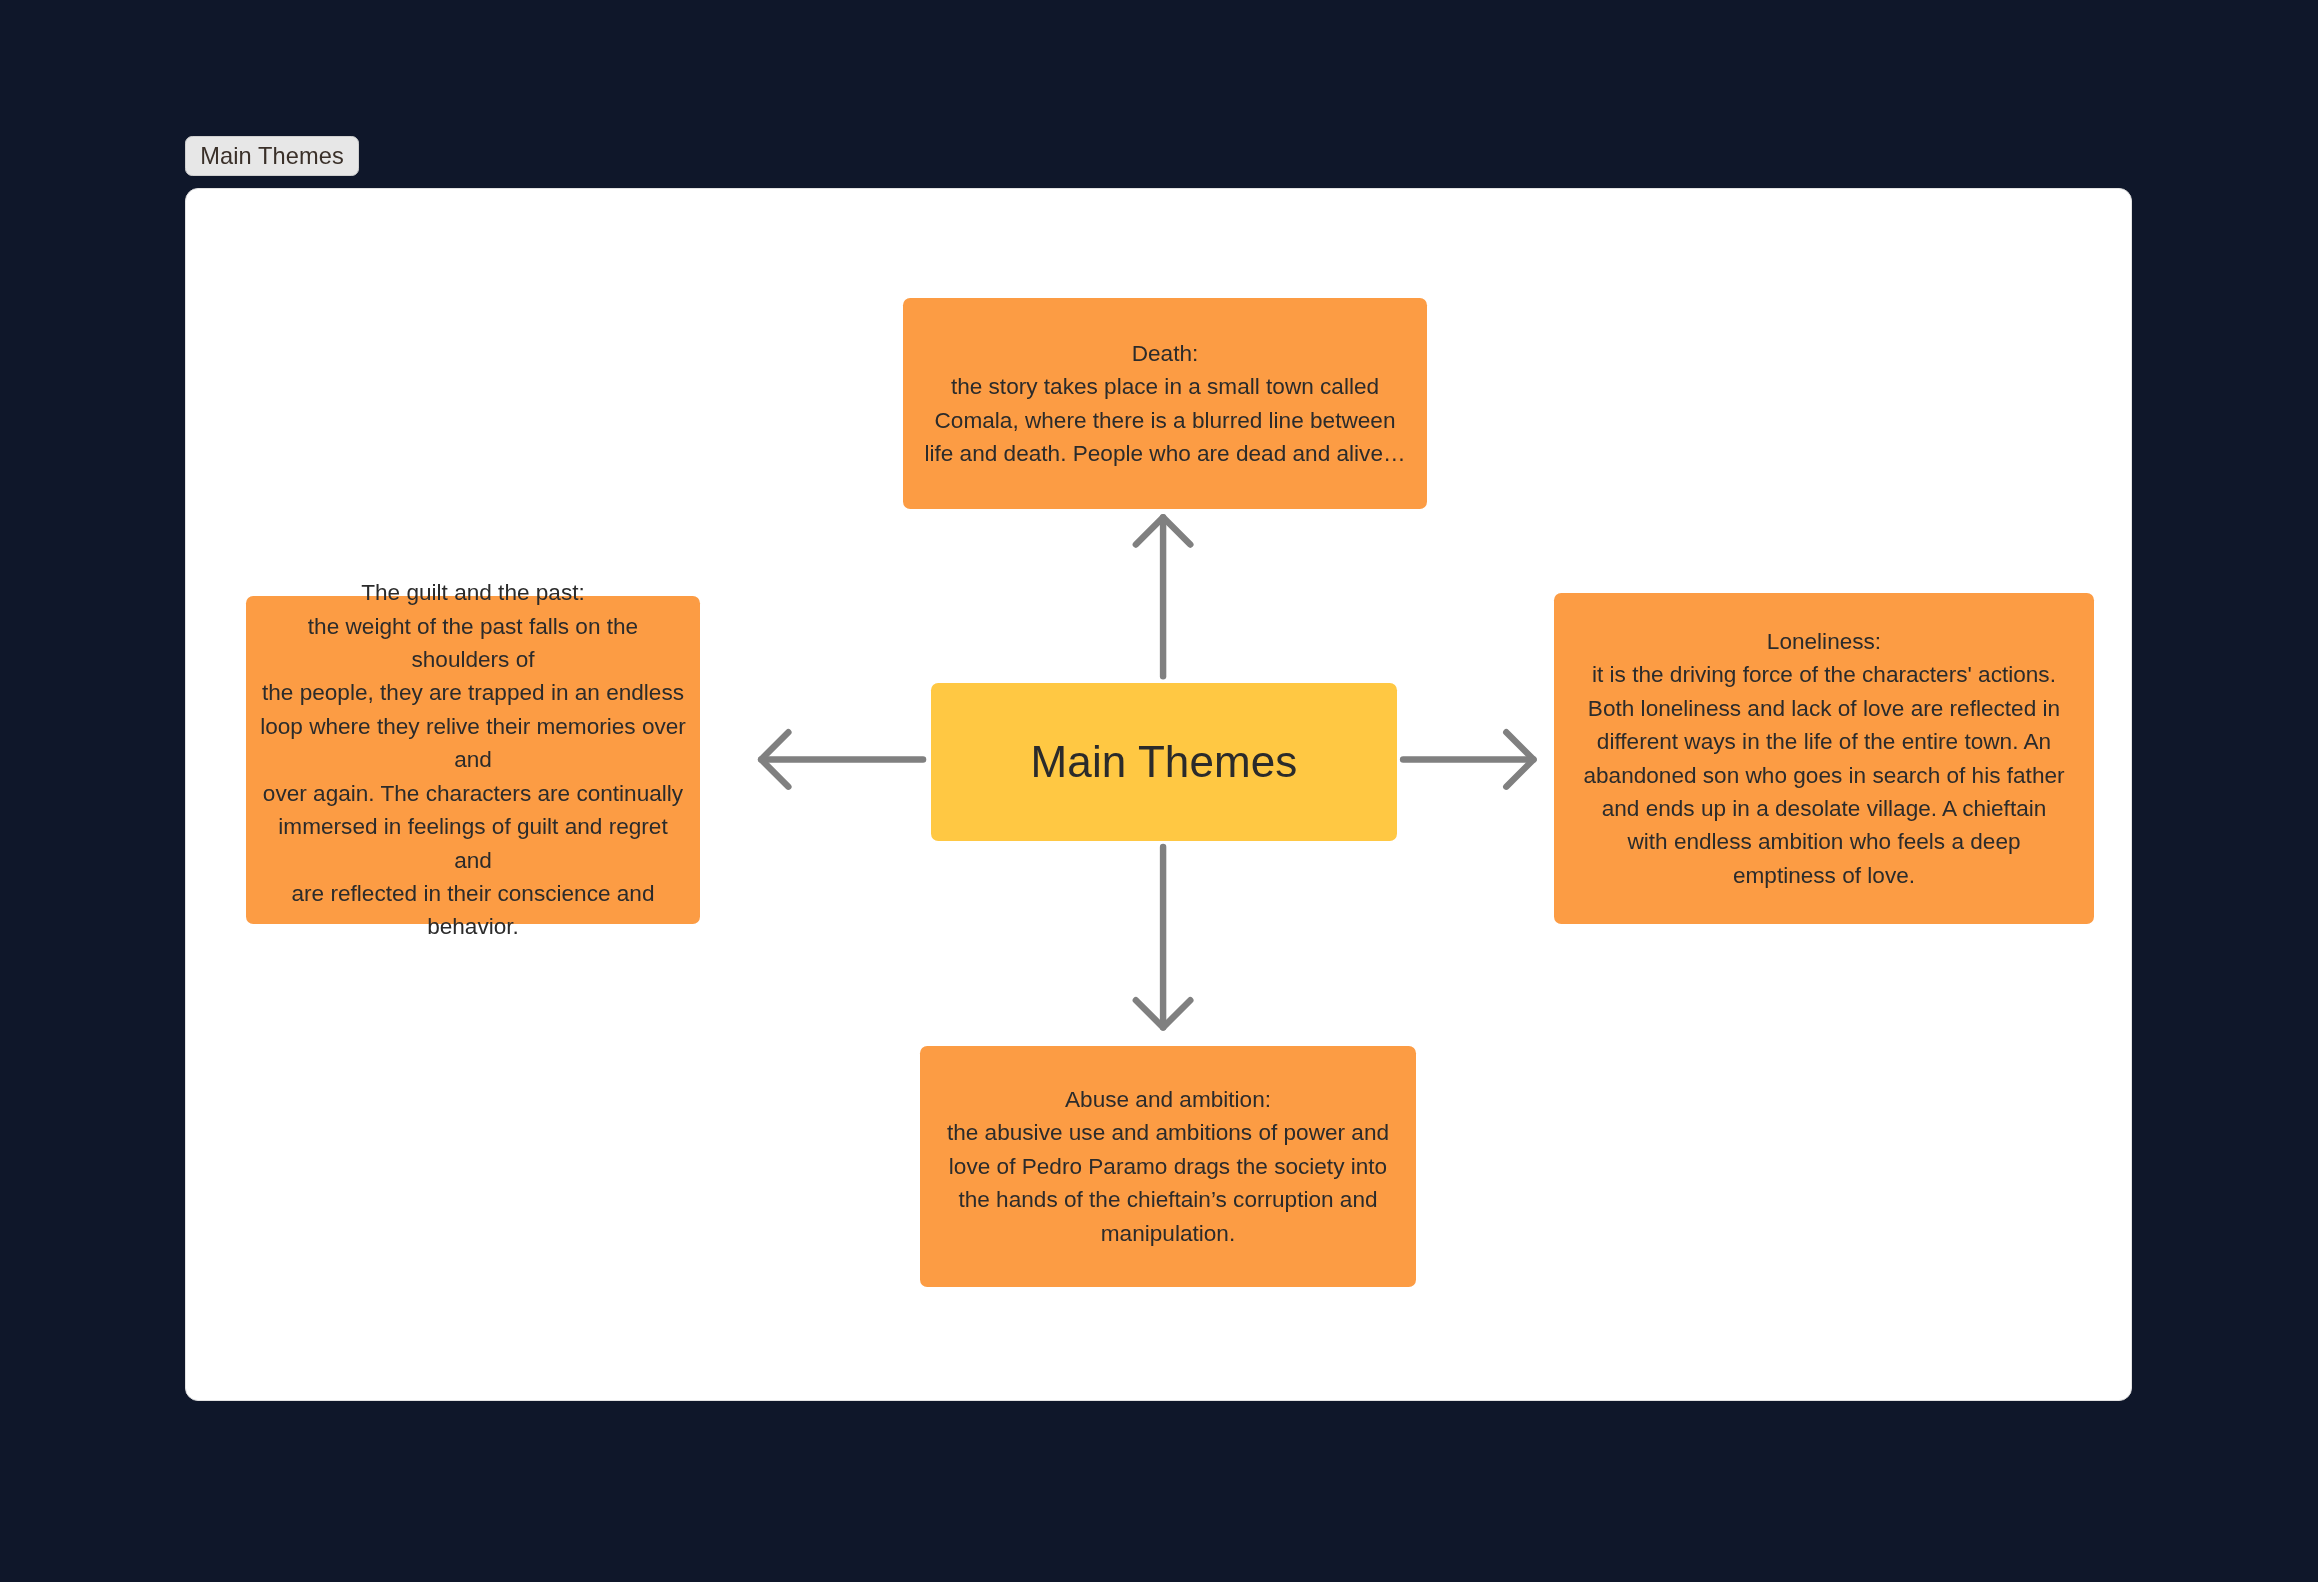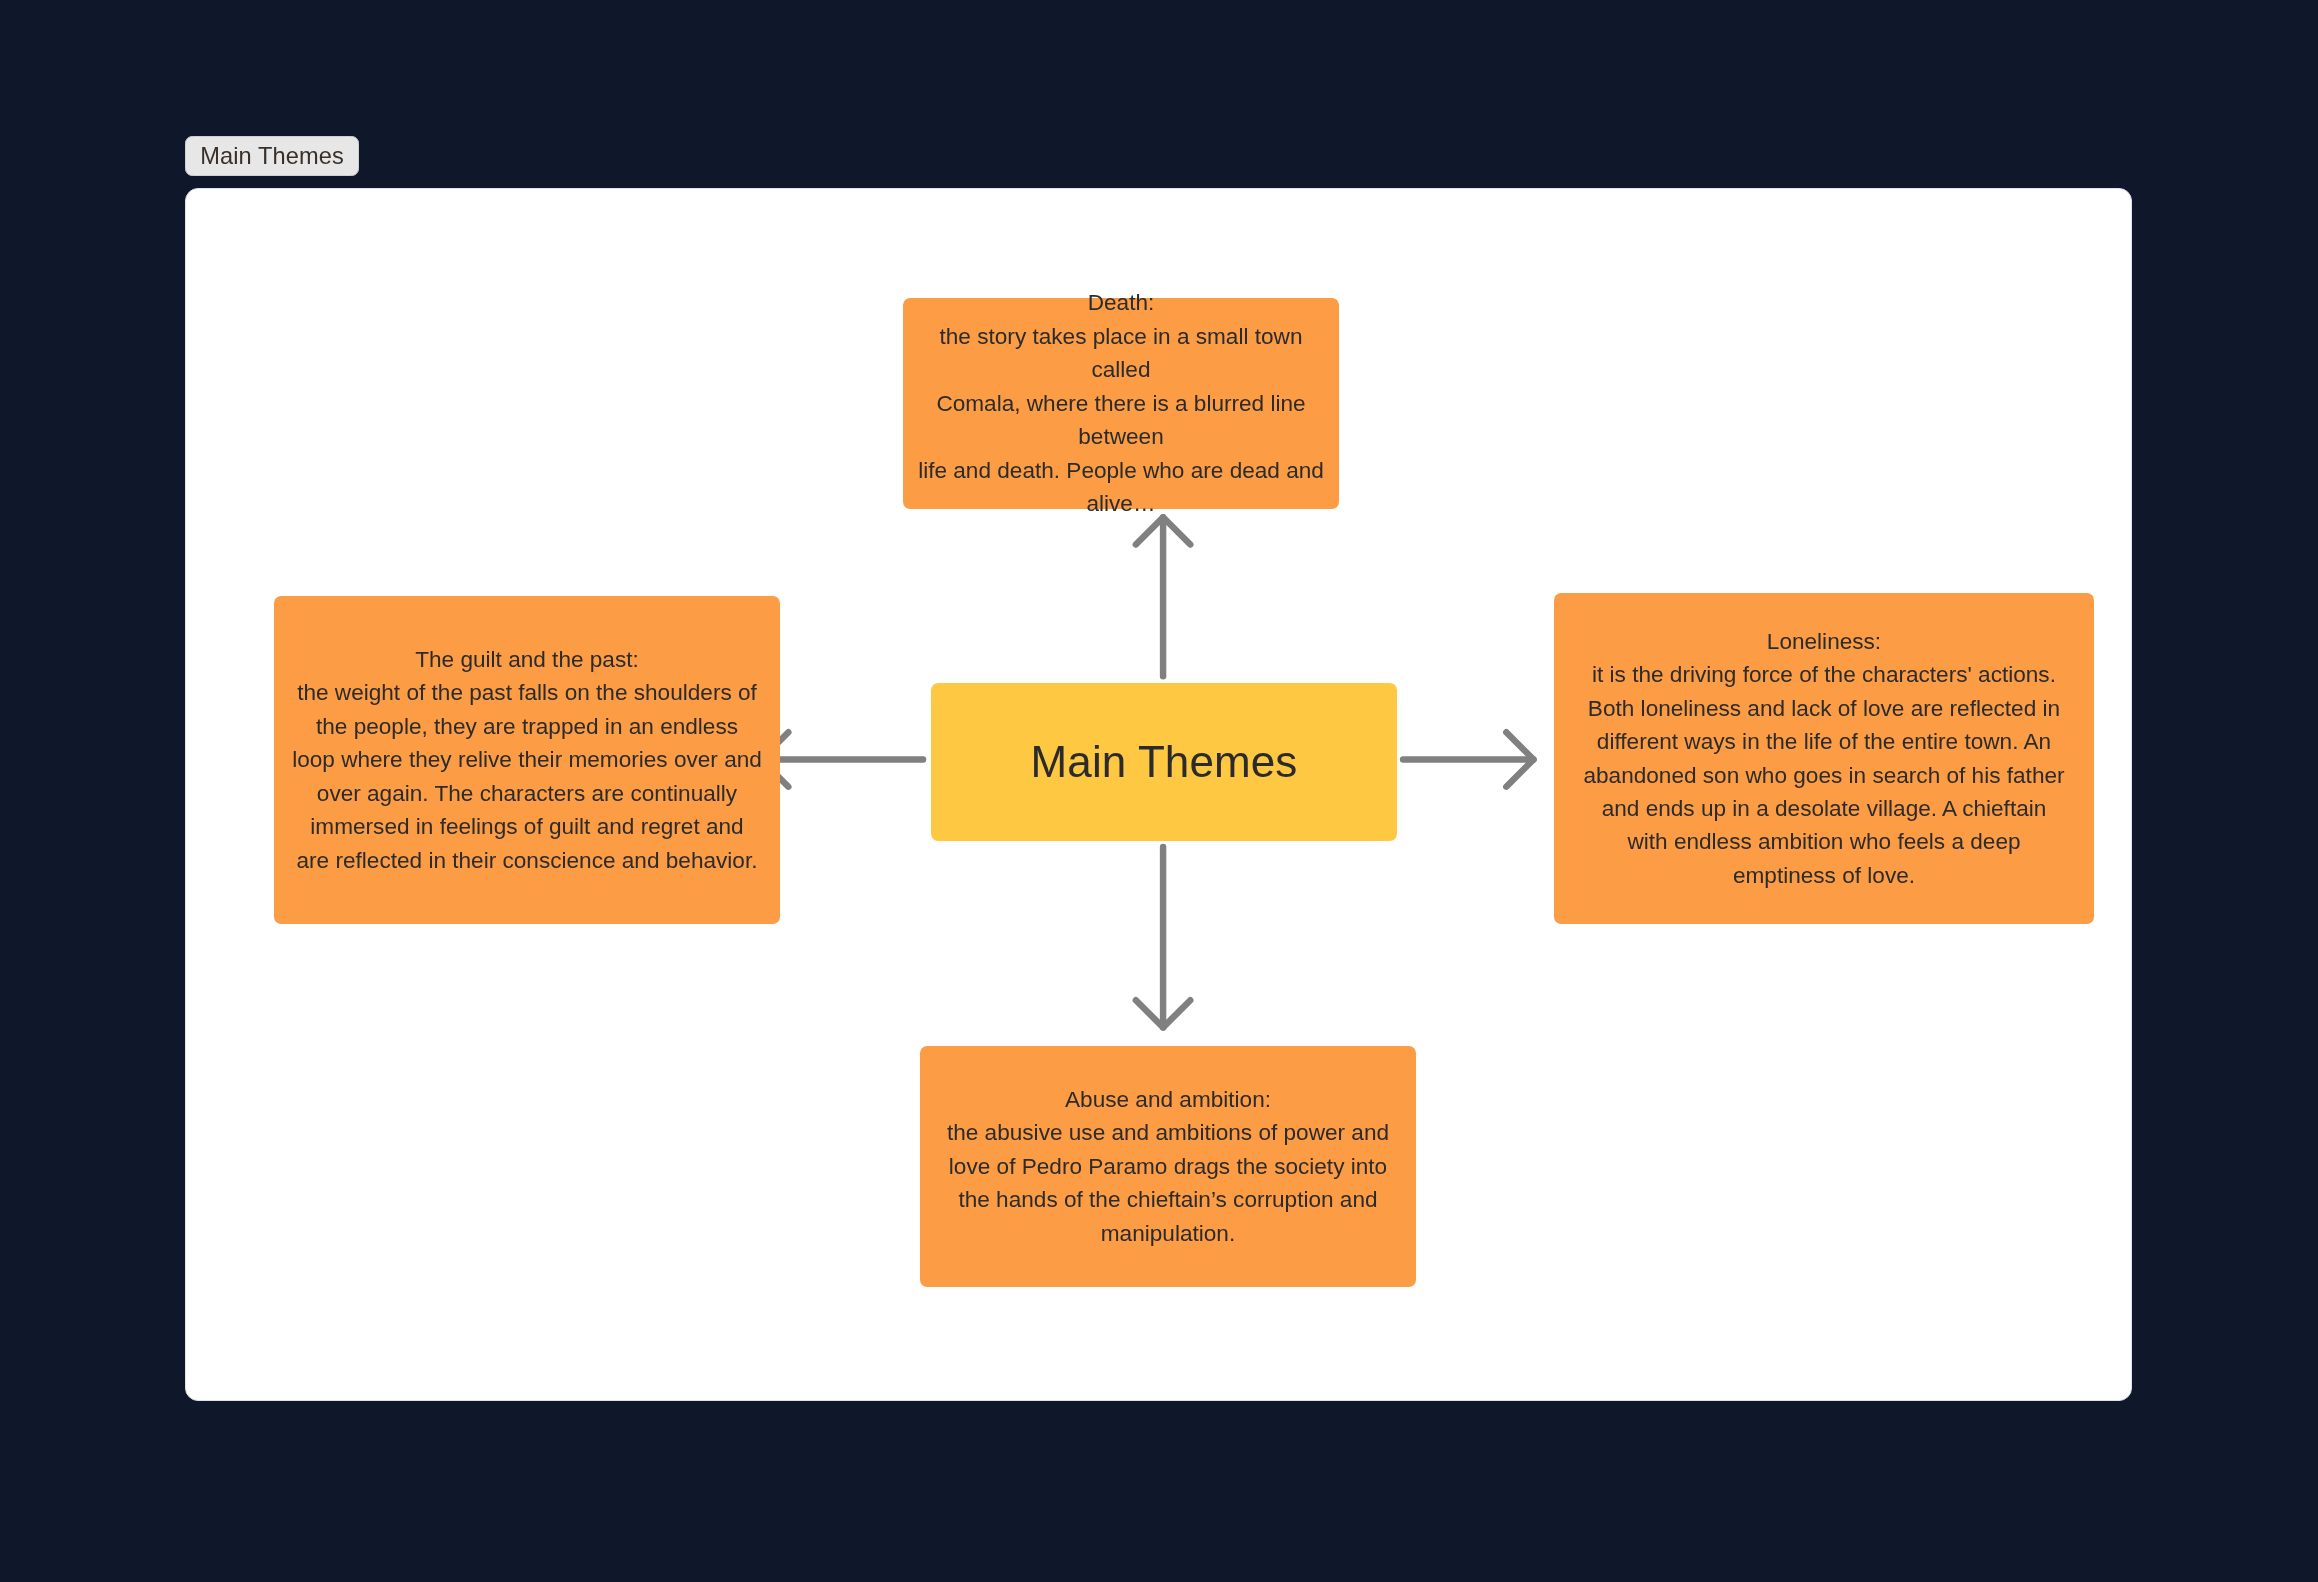--- a/index.html
+++ b/index.html
@@ -72,22 +72,22 @@
     background: #ffc843;
     color: #2b2b2b;
     font-size: 44px;
     line-height: 1.2;
     letter-spacing: 0.1px;
   }
 
   .node-text { display: block; white-space: pre-line; }
 
   
-  #node-death      { left: 901px; top: 297px;  width: 436px;  height: 211px; }
-  #node-guilt      { left: 245px;  top: 595px;  width: 506px;  height: 328px; margin-left: 28px; }
+  #node-death      { left: 901px; top: 297px;  width: 524px;  height: 211px; }
+  #node-guilt      { left: 245px;  top: 595px;  width: 454px;  height: 328px; }
   #node-loneliness { left: 1553px; top: 592px;  width: 540px;  height: 331px; }
   #node-abuse      { left: 919px; top: 1045px; width: 496px;  height: 241px; }
   #node-center     { left: 930px; top: 682px;  width: 466px;  height: 158px; }
 
   
   .connectors {
     position: absolute;
     left: 0; top: 0;
     width: 2319px;
     height: 1582px;

